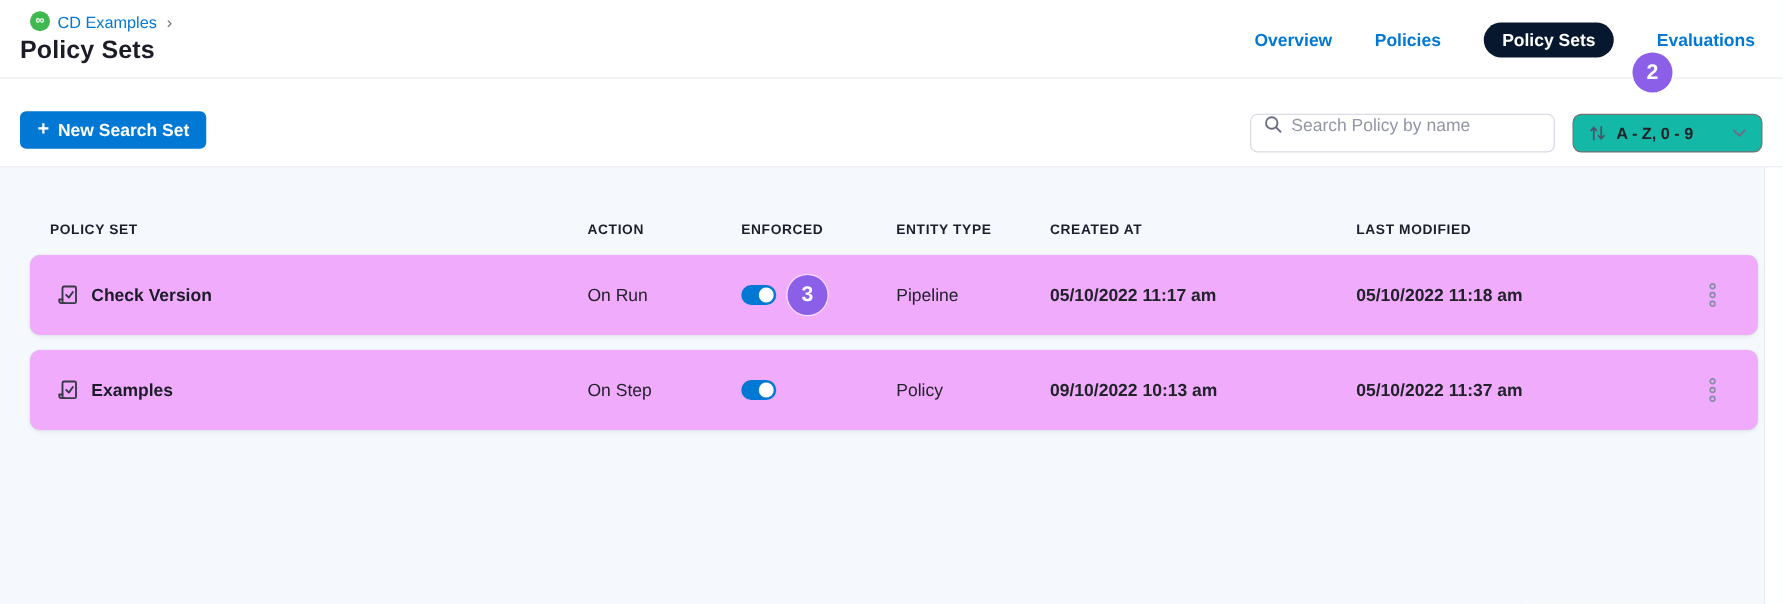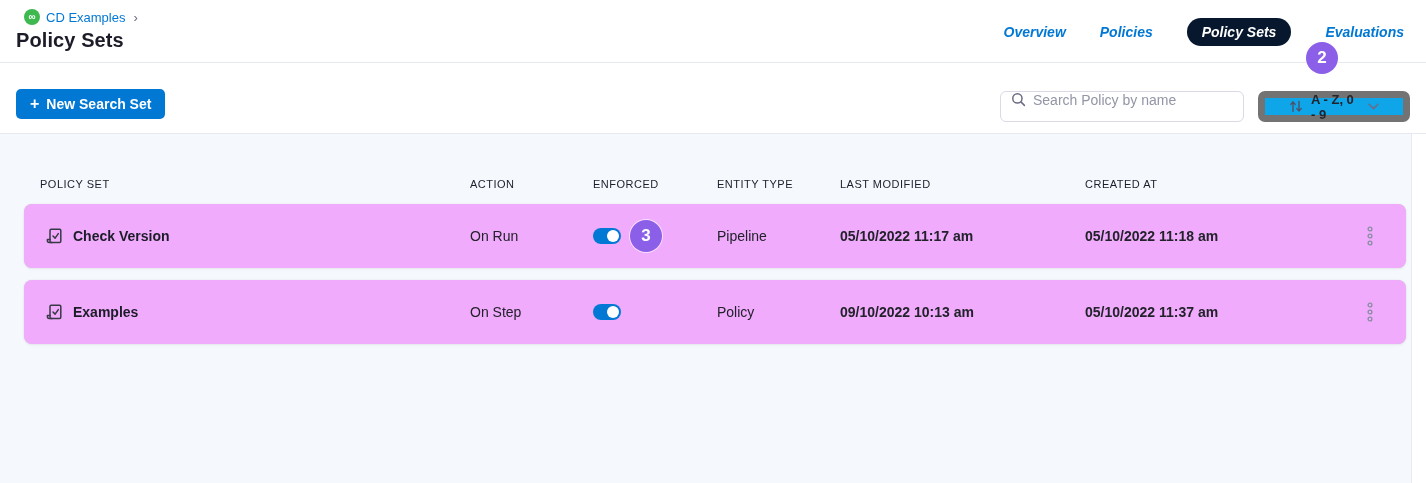--- a/index.html
+++ b/index.html
@@ -28,21 +28,21 @@
   .breadcrumb-link { color:#0278d5; font-weight:500; cursor:pointer; }
   .breadcrumb-chevron { color:#6b6d85; font-size:13px; margin-left:2px; }
   .page-title {
     position:absolute; top:29px; left:16px;
     font-size:20px; font-weight:700; color:#1b1c28; letter-spacing:.1px;
   }
 
   
   .nav { position:absolute; top:18px; right:22px; display:flex; align-items:center; gap:34px; }
   .nav-tab {
-    font-size:14px; font-weight:600; color:#0278d5; cursor:pointer; white-space:nowrap;font-style:italic;
+    font-size:14px; font-weight:600; color:#0278d5; cursor:pointer; white-space:nowrap;
   }
   .nav-tab.active {
     background:#07182e; color:#ffffff; padding:6px 15px; border-radius:15px;
   }
   .step-badge {
     width:32px; height:32px; border-radius:50%;
     background:#8b5fe8; color:#ffffff;
     display:flex; align-items:center; justify-content:center;
     font-size:17px; font-weight:700; z-index:5;
     box-shadow:0 0 0 1px rgba(255,255,255,.6);
@@ -67,22 +67,22 @@
     border:1px solid #d9dae5; border-radius:6px; background:#fff;
     display:flex; align-items:flex-start; padding:0 10px; gap:7px;
   }
   .search-box input {
     border:none; outline:none; flex:1; font-size:14px; color:#22222a;
     font-family:inherit; background:transparent;
   }
   .search-box input::placeholder { color:#9296a5; }
   .sort-select {
     position:absolute; top:28px; right:16px; width:152px; height:31px;
-    border:7px solid #737373; border-radius:7px; background:#0ea5e9;
-    display:flex; align-items:center; padding:0 24px; gap:8px; cursor:pointer;
+    border:1px solid #737373; border-radius:7px; background:#14b8a6;
+    display:flex; align-items:center; padding:0 12px; gap:8px; cursor:pointer;
   }
   .sort-label { font-size:13px; font-weight:700; color:#22222a; flex:1; }
 
   
   .content {
     position:absolute; top:134px; left:0; right:0; bottom:0;
     background:#f5f8fc;
   }
   .scroll-gutter {
     position:absolute; top:0; right:0; bottom:0; width:15px;
@@ -90,21 +90,21 @@
   }
   .grid {
     display:grid;
     grid-template-columns:446px 123px 124px 123px 245px 261px 1fr;
     align-items:center;
   }
   .table-header {
     position:absolute; top:36px; left:24px; width:1382px; height:28px;
   }
   .th {
-    font-size:11px; font-weight:400; letter-spacing:.5px; color:#1b1e2c;
+    font-size:11px; font-weight:700; letter-spacing:.5px; color:#1b1e2c;
     text-transform:uppercase;
   }
   .th:first-child { padding-left:16px; }
   .row-card {
     position:absolute; left:24px; width:1382px; height:64px;
     background:#f0abfc; border-radius:8px; cursor:pointer;
     box-shadow:0 0 1px rgba(40,41,61,.18), 0 1px 3px rgba(96,97,112,.10);
   }
   .row-1 { top:70px; }
   .row-2 { top:146px; }
@@ -187,22 +187,22 @@
     </div>
   </div>
 
   <div class="content">
 
     <div class="table-header grid">
       <div class="th">POLICY SET</div>
       <div class="th">ACTION</div>
       <div class="th">ENFORCED</div>
       <div class="th">ENTITY TYPE</div>
+      <div class="th">CREATED AT</div>
       <div class="th">LAST MODIFIED</div>
-      <div class="th">CREATED AT</div>
       <div class="th"></div>
     </div>
 
     <div class="row-card row-1">
       <div class="grid grid-row">
         <div class="cell cell-name">
           <span class="icon">
             <svg width="20" height="20" viewBox="0 0 20 20" fill="none" stroke="#383946" stroke-width="1.5" stroke-linecap="round" stroke-linejoin="round">
               <rect x="6" y="3.2" width="10.8" height="13.3" rx="1.2"></rect>
               <path d="M9 10 l2.1 2.1 L14.3 7.6"></path>

